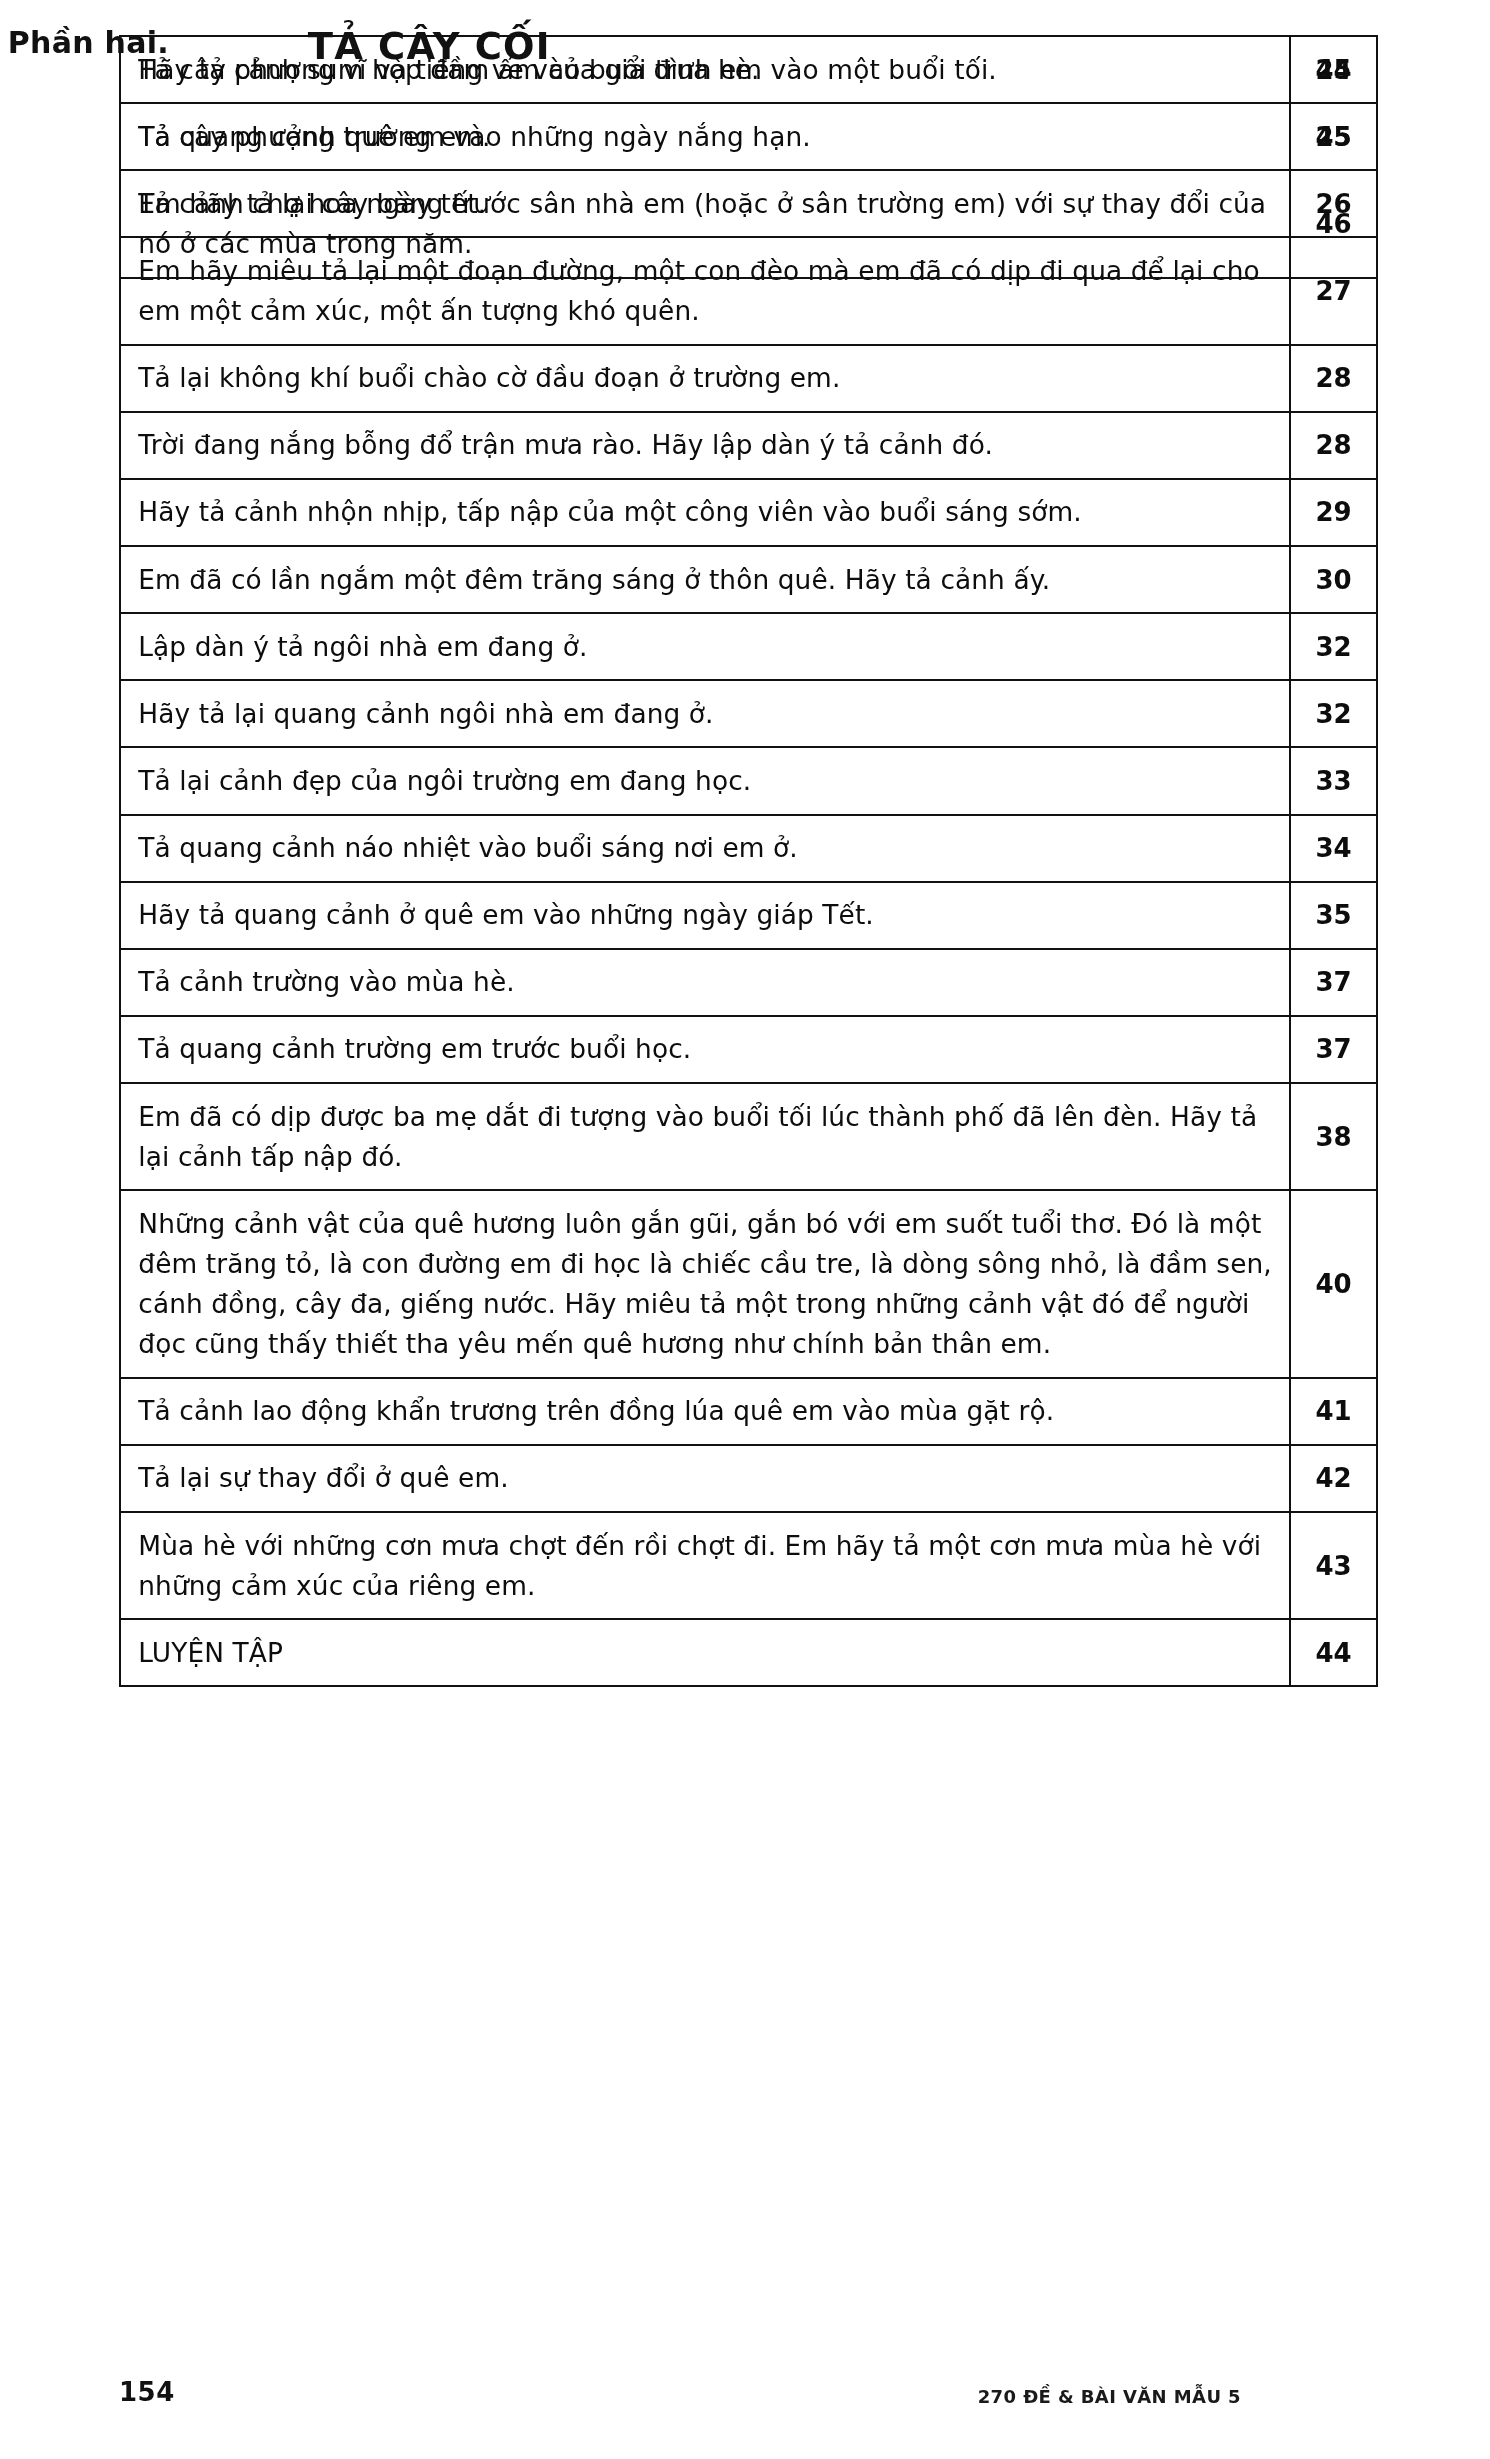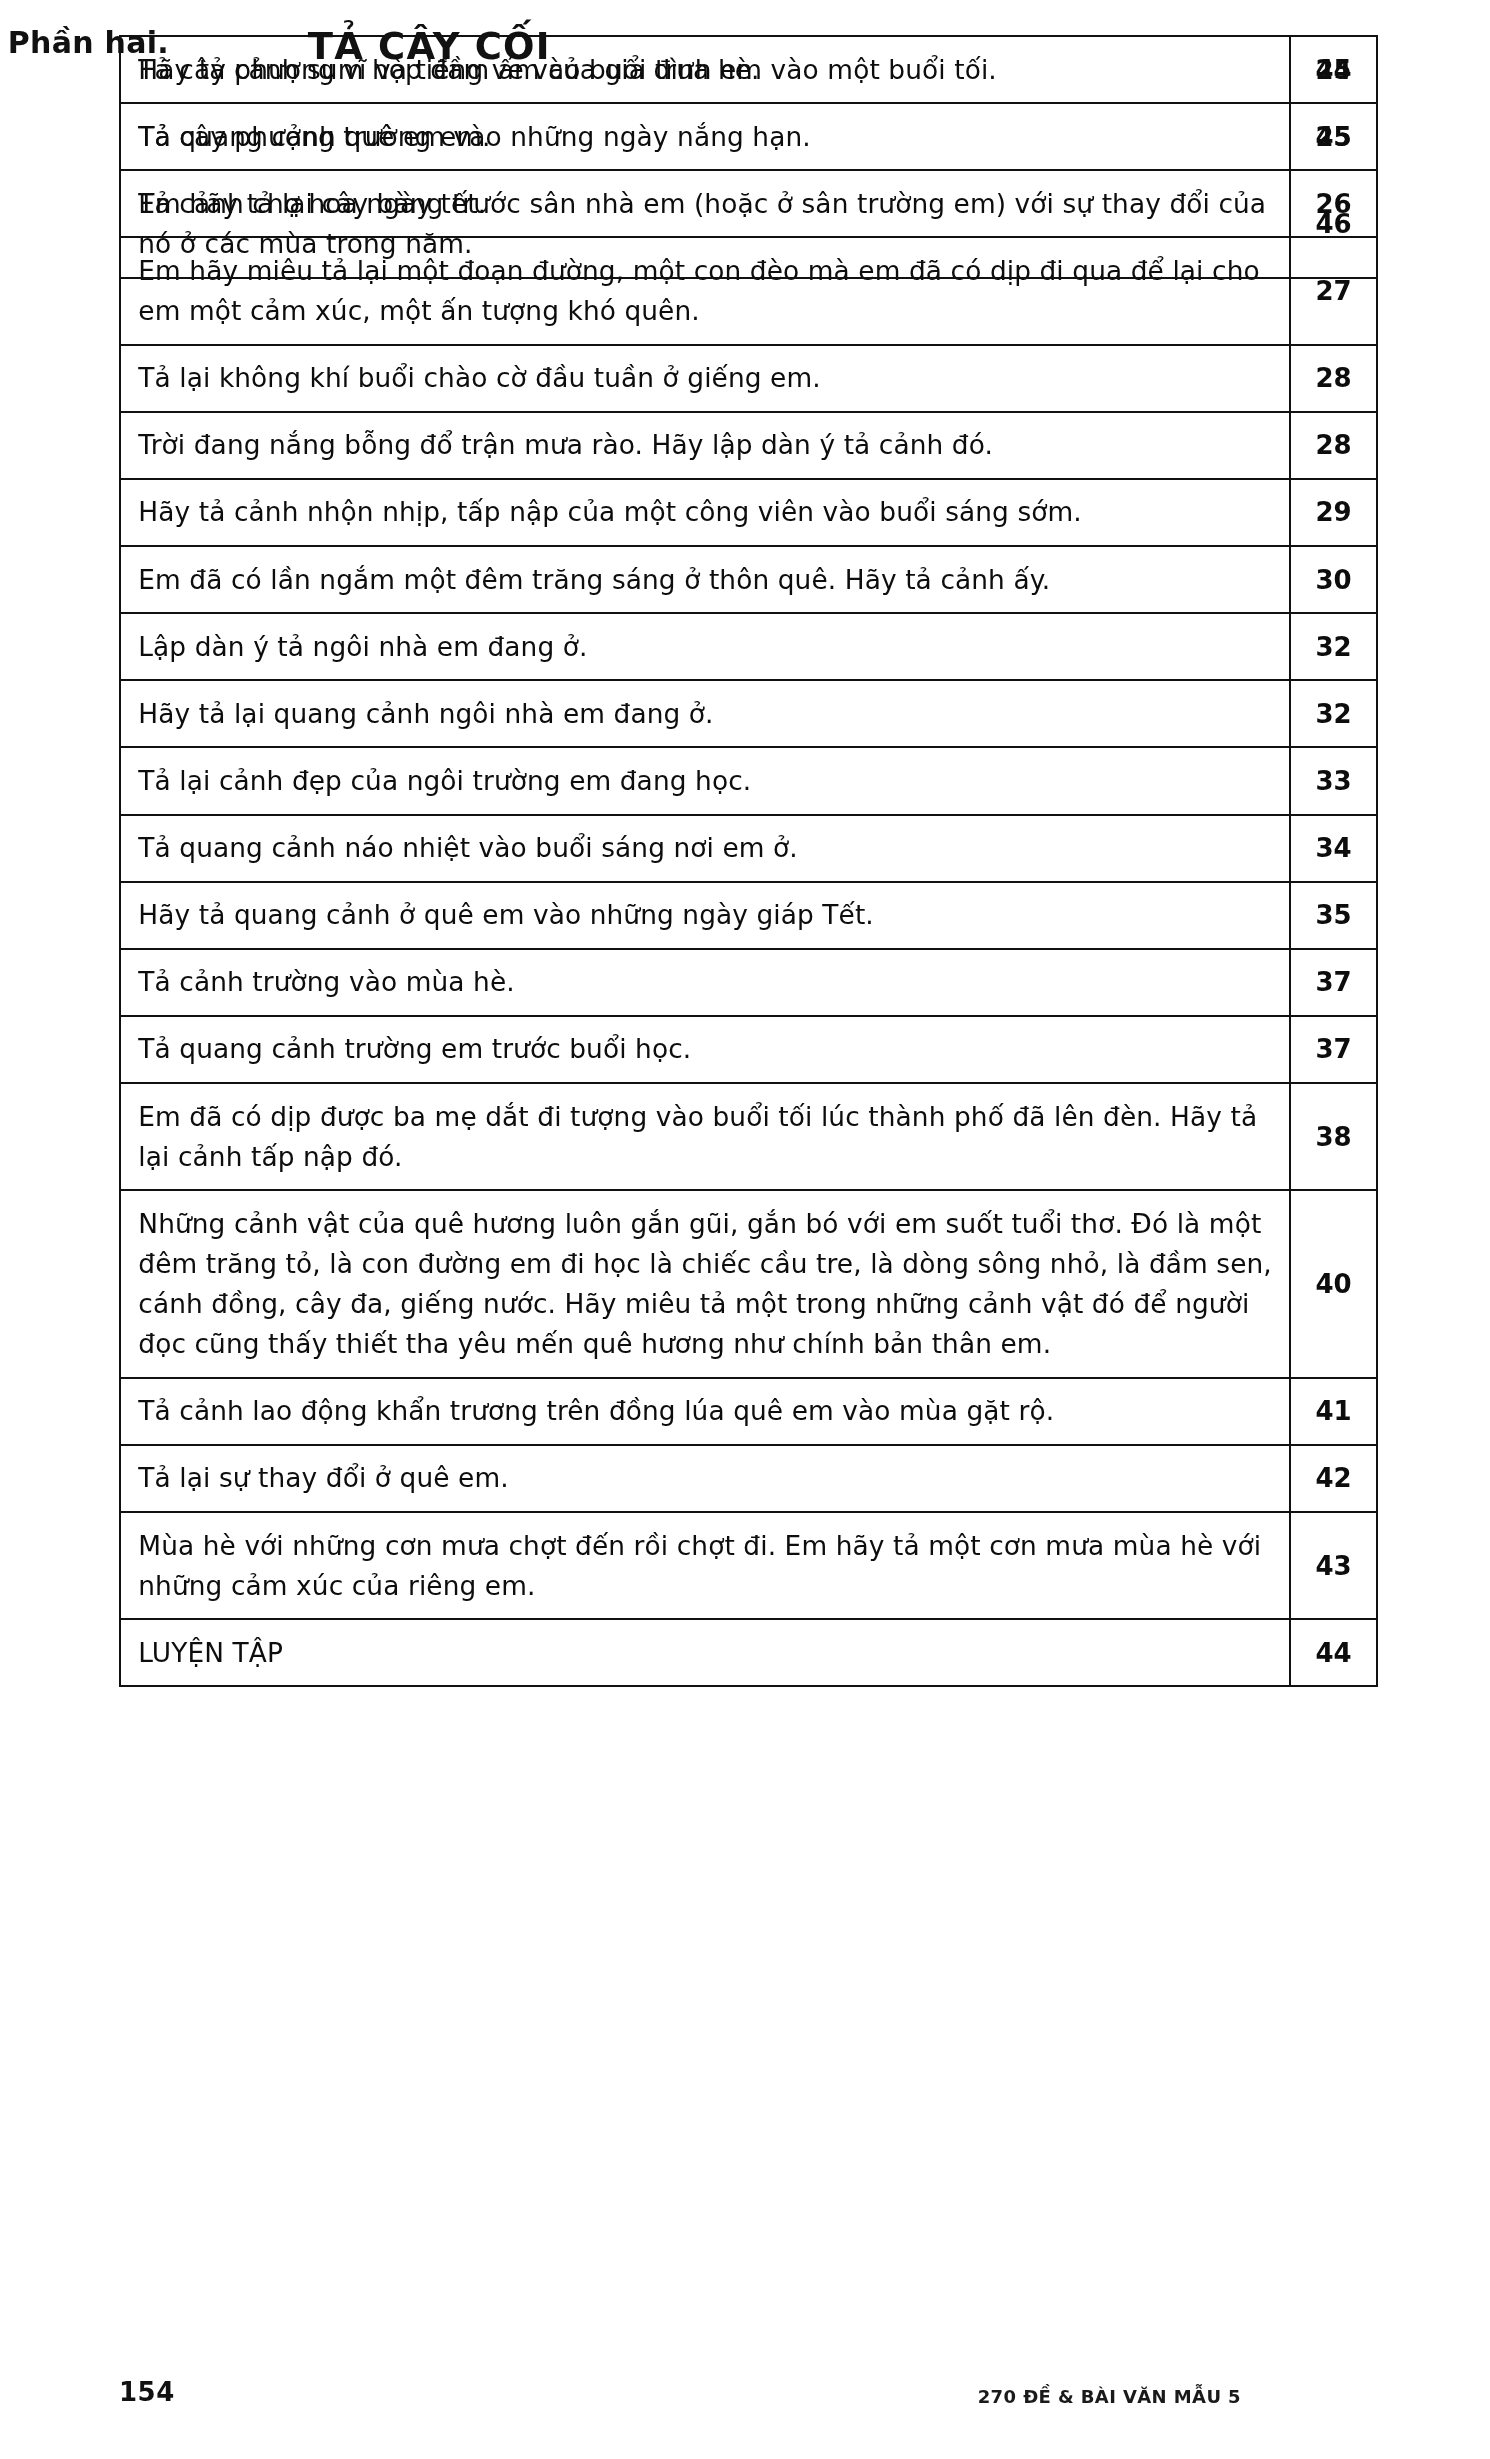--- a/index.html
+++ b/index.html
@@ -118,21 +118,21 @@
         </div>
         <div class="toc-row">
           <div class="cell-text">Tả cảnh chợ hoa ngày tết.</div>
           <div class="cell-page">26</div>
         </div>
         <div class="toc-row">
           <div class="cell-text">Em hãy miêu tả lại một đoạn đường, một con đèo mà em đã có dịp đi qua để lại cho em một cảm xúc, một ấn tượng khó quên.</div>
           <div class="cell-page">27</div>
         </div>
         <div class="toc-row">
-          <div class="cell-text">Tả lại không khí buổi chào cờ đầu tuần ở giếng em.</div>
+          <div class="cell-text">Tả lại không khí buổi chào cờ đầu đoạn ở trường em.</div>
           <div class="cell-page">28</div>
         </div>
         <div class="toc-row">
           <div class="cell-text">Trời đang nắng bỗng đổ trận mưa rào. Hãy lập dàn ý tả cảnh đó.</div>
           <div class="cell-page">28</div>
         </div>
         <div class="toc-row">
           <div class="cell-text">Hãy tả cảnh nhộn nhịp, tấp nập của một công viên vào buổi sáng sớm.</div>
           <div class="cell-page">29</div>
         </div>

